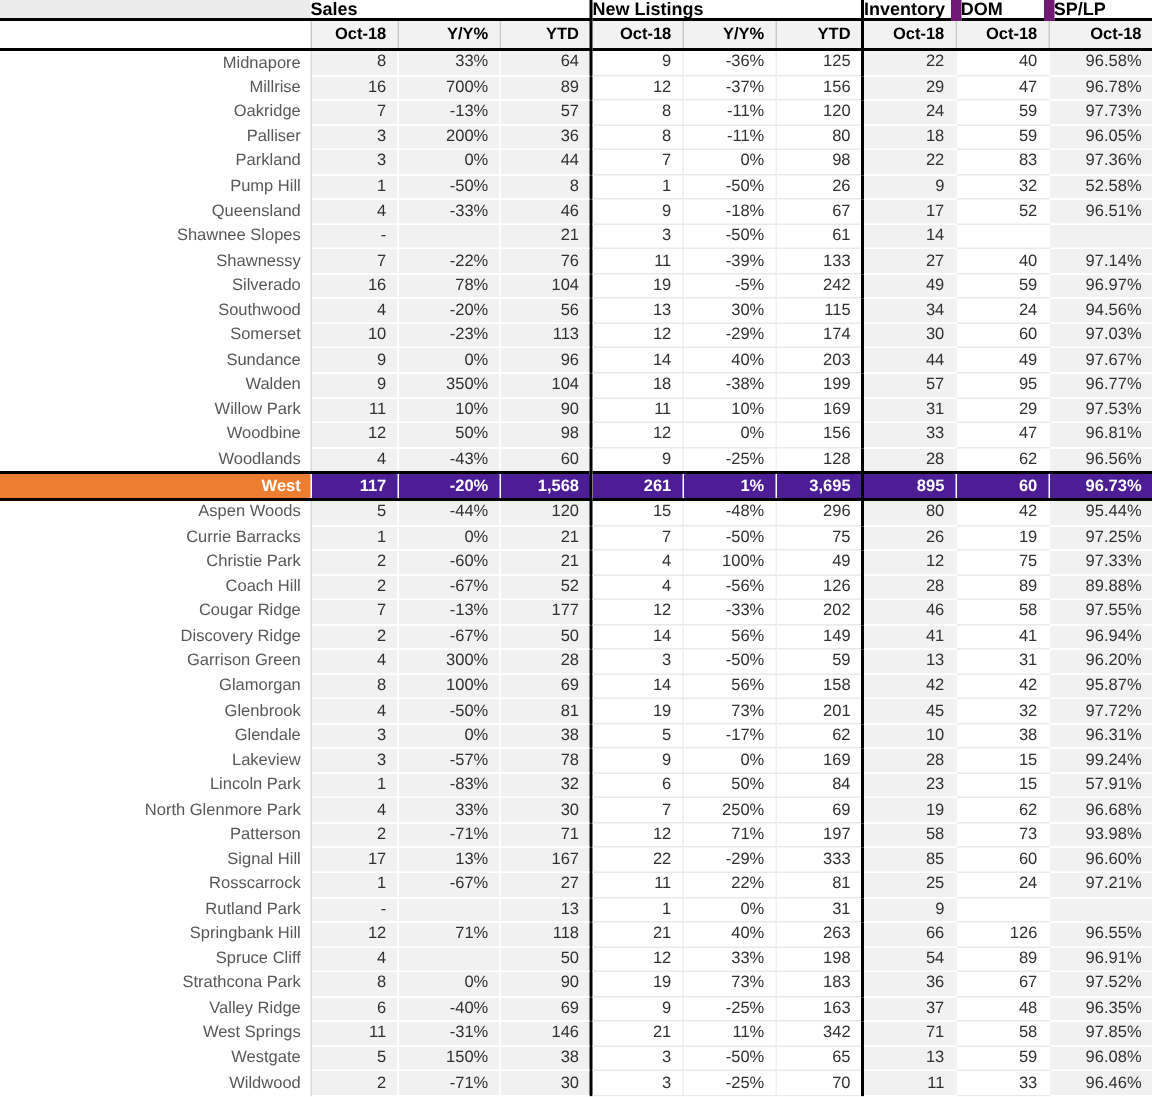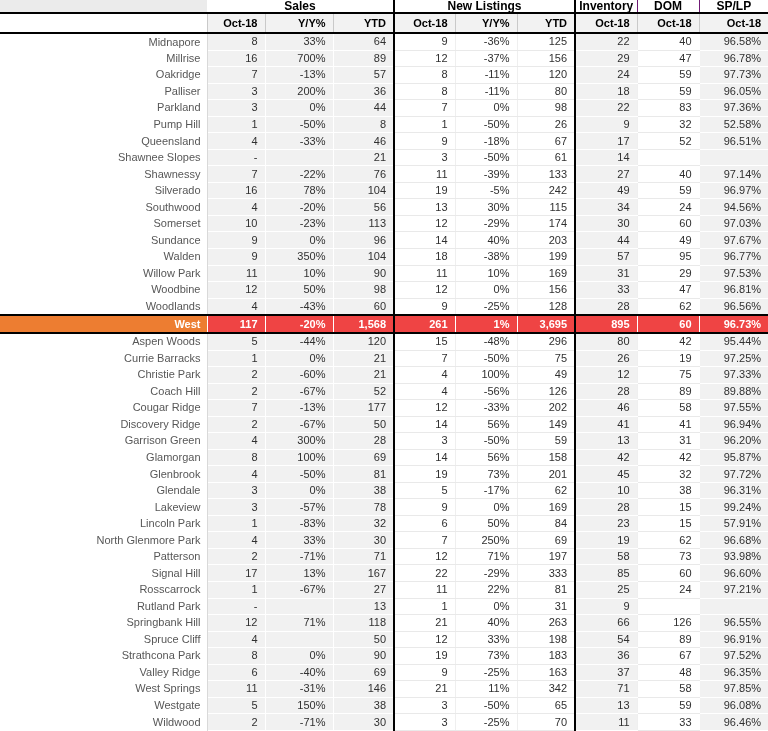--- a/index.html
+++ b/index.html
@@ -7,36 +7,36 @@
   .sheet{width:768px;height:731px;overflow:hidden;background:#fff;}
   table{width:768px;height:731px;table-layout:fixed;border-collapse:collapse;}
   td,th{padding:0 7px 0 0;font-size:11px;line-height:13px;white-space:nowrap;overflow:hidden;text-align:right;vertical-align:middle;}
   
   col.c-name{width:207px}
   col.c0{width:58px}  col.c1{width:68px}  col.c2{width:61px}
   col.c3{width:61px}  col.c4{width:62px}  col.c5{width:58px}
   col.c6{width:62px}  col.c7{width:62px}  col.c8{width:69px}
   
   tr.group-row{height:13px;}
-  tr.group-row th{font-size:12px;font-weight:bold;color:#000;text-align:center;padding:0;border-bottom:2px solid #000;vertical-align:bottom;}
+  tr.group-row th{font-size:12px;font-weight:bold;color:#000;text-align:left;padding:0;border-bottom:2px solid #000;vertical-align:bottom;}
   tr.group-row th span{display:block;margin-bottom:-1px;}
   tr.group-row th.h-name{background:#ebebeb;}
   tr.group-row th.thick-l{border-left:2px solid #000;}
-  tr.group-row th.thin-l{border-left:1px solid #701a75;}
+  tr.group-row th.thin-l{border-left:7px solid #701a75;}
   tr.sub-row{height:20px;}
   tr.sub-row th{font-size:11px;font-weight:bold;color:#000;background:#f2f2f2;border-bottom:2px solid #000;border-left:1px solid #c9c9c9;}
   tr.sub-row th.h-name{background:#fff;border-left:none;}
   tr.sub-row th.thick-l{border-left:2px solid #000;}
   
   td.name{background:#fff;color:#575757;border-right:1px solid #d9d9d9;padding-right:6px;}
   td.g{background:#f1f1f1;color:#303030;border-bottom:1px solid #fff;border-left:1px solid #fff;}
   td.w{background:#fff;color:#303030;border-bottom:1px solid #e9e9e9;border-left:1px solid #efefef;}
   td.thick-l{border-left:2px solid #000 !important;}
   
-  tr.hl td{background:#ef4444;color:#fff;font-weight:bold;border-top:2px solid #000;border-bottom:2px solid #000;border-left-color:transparent;}
+  tr.hl td{background:#4c1d95;color:#fff;font-weight:bold;border-top:2px solid #000;border-bottom:2px solid #000;border-left-color:transparent;}
   tr.hl td.name{background:#ED7D31;color:#fff;border-right-color:transparent;}
   tr.hl td.thick-l{border-left:2px solid #000 !important;}
 </style>
 </head>
 <body>
 
 <div class="sheet">
   <table>
     <colgroup>
       <col class="c-name">

